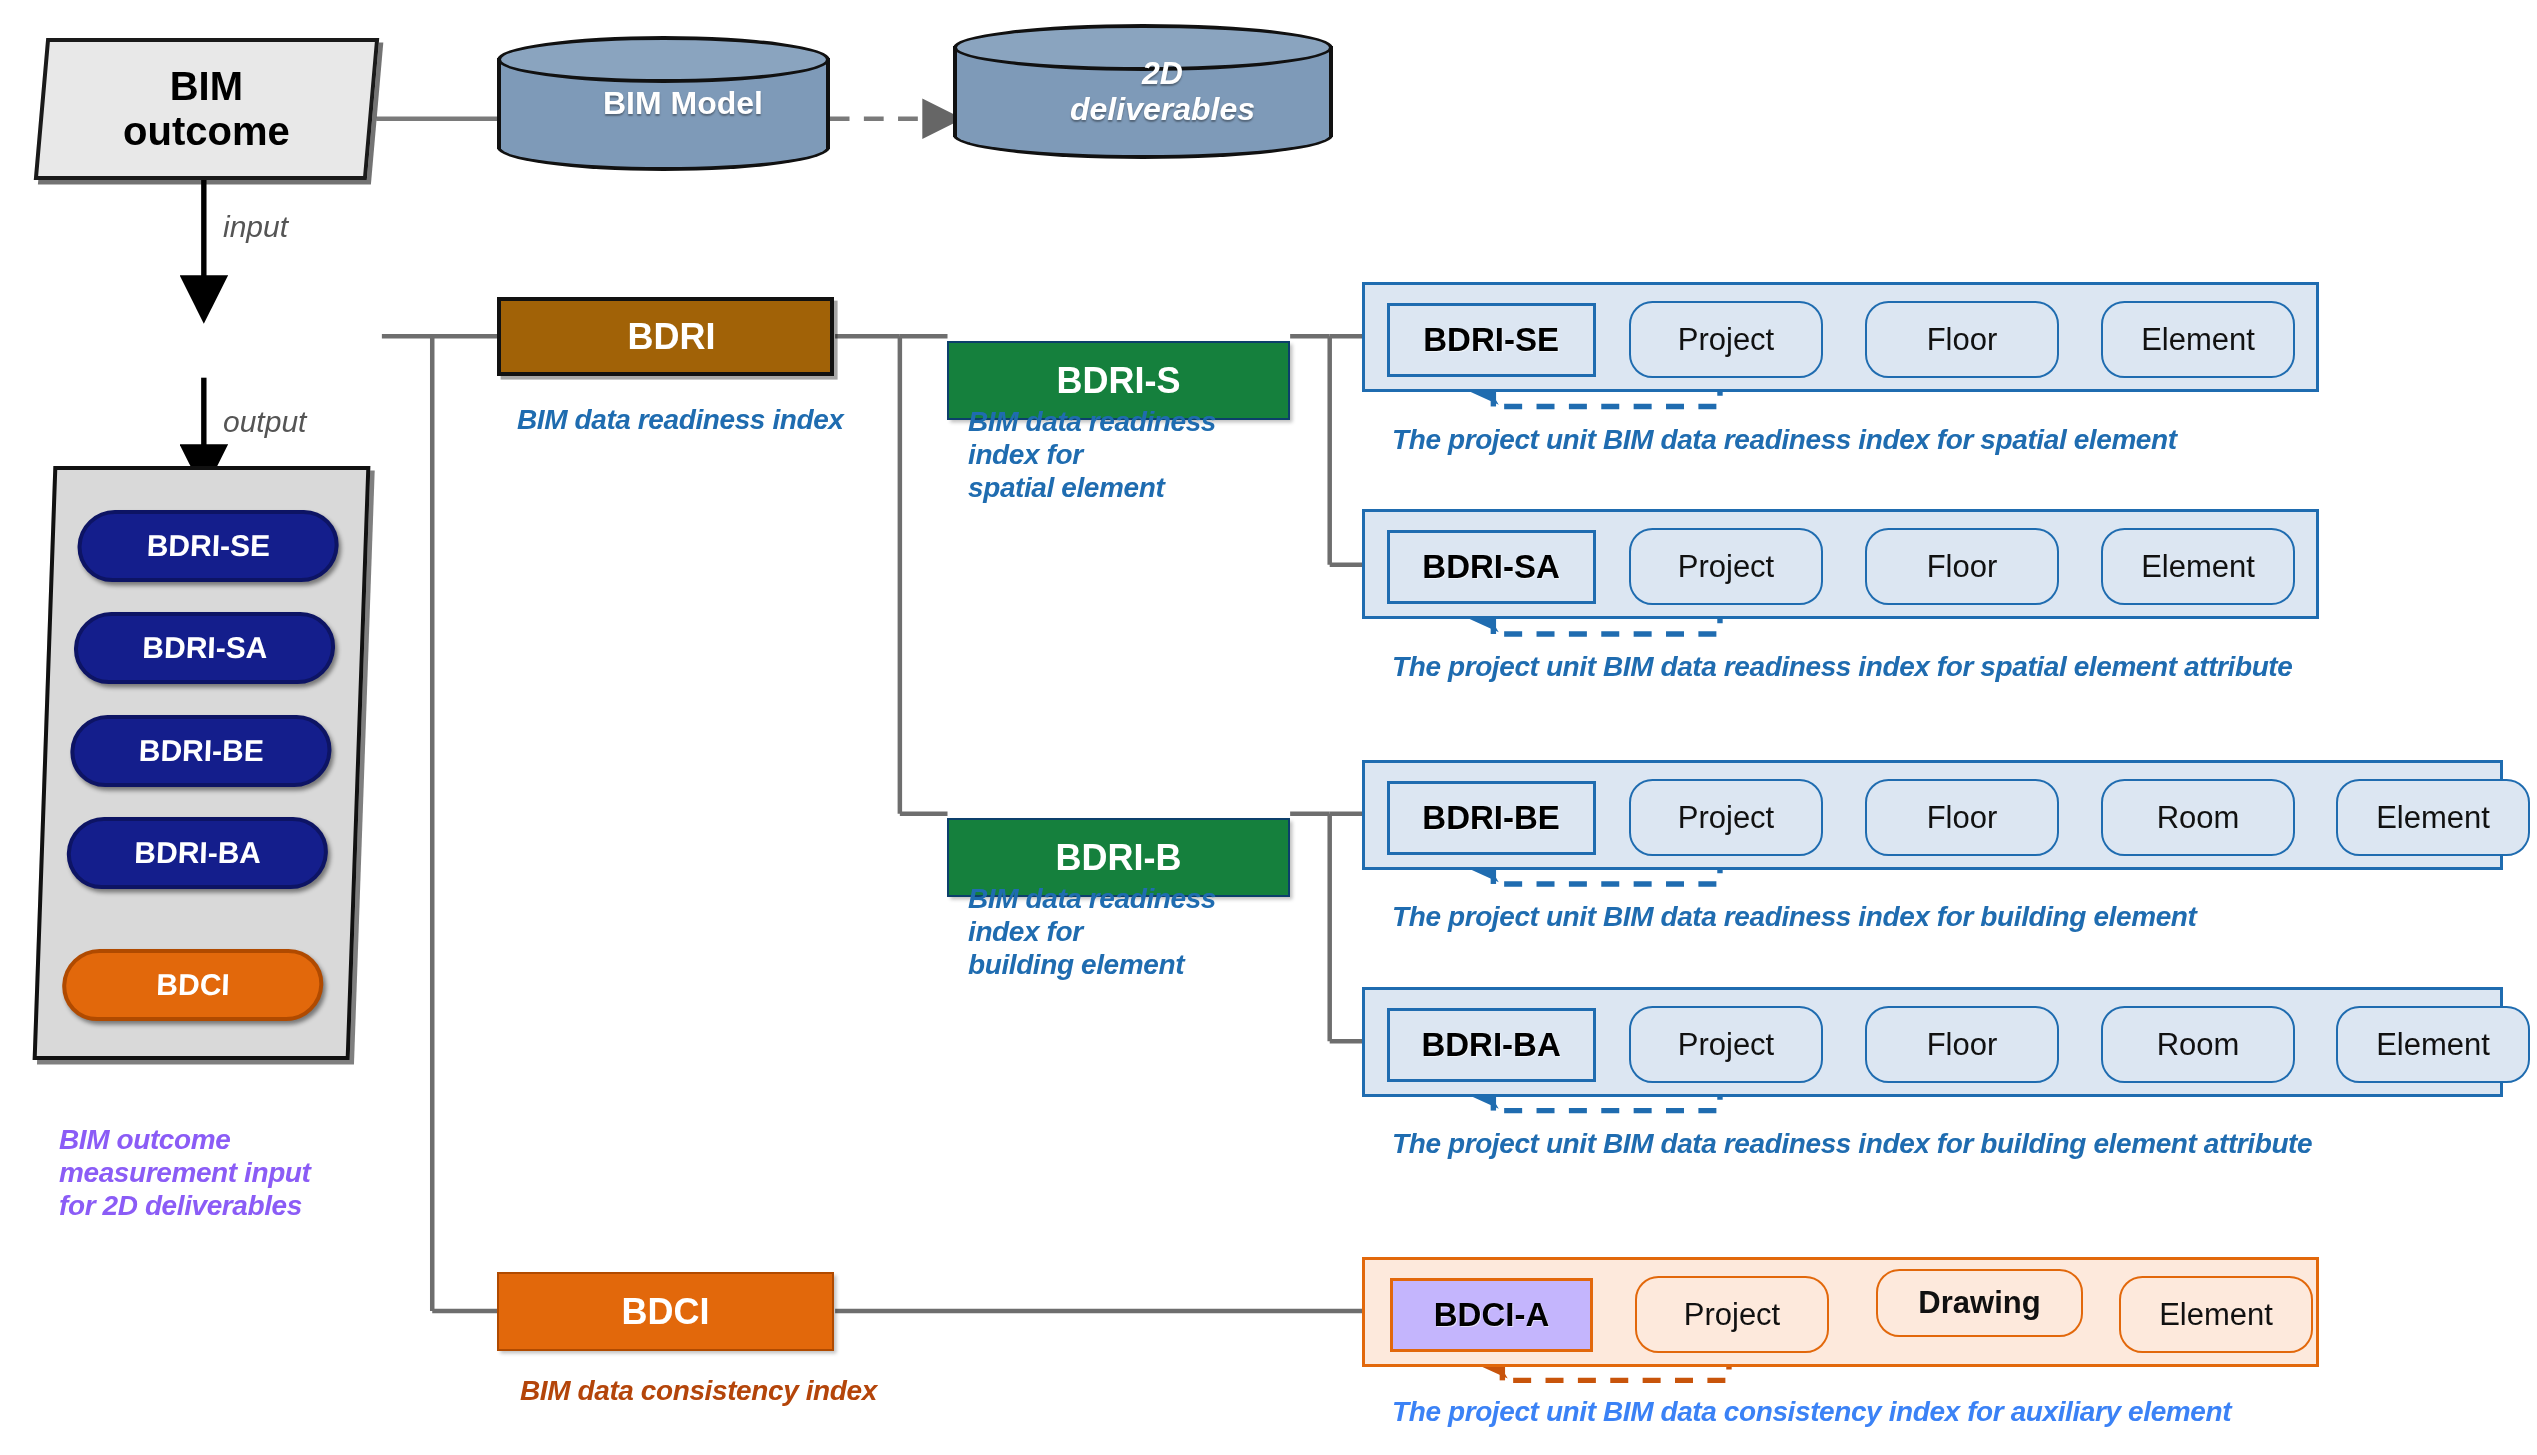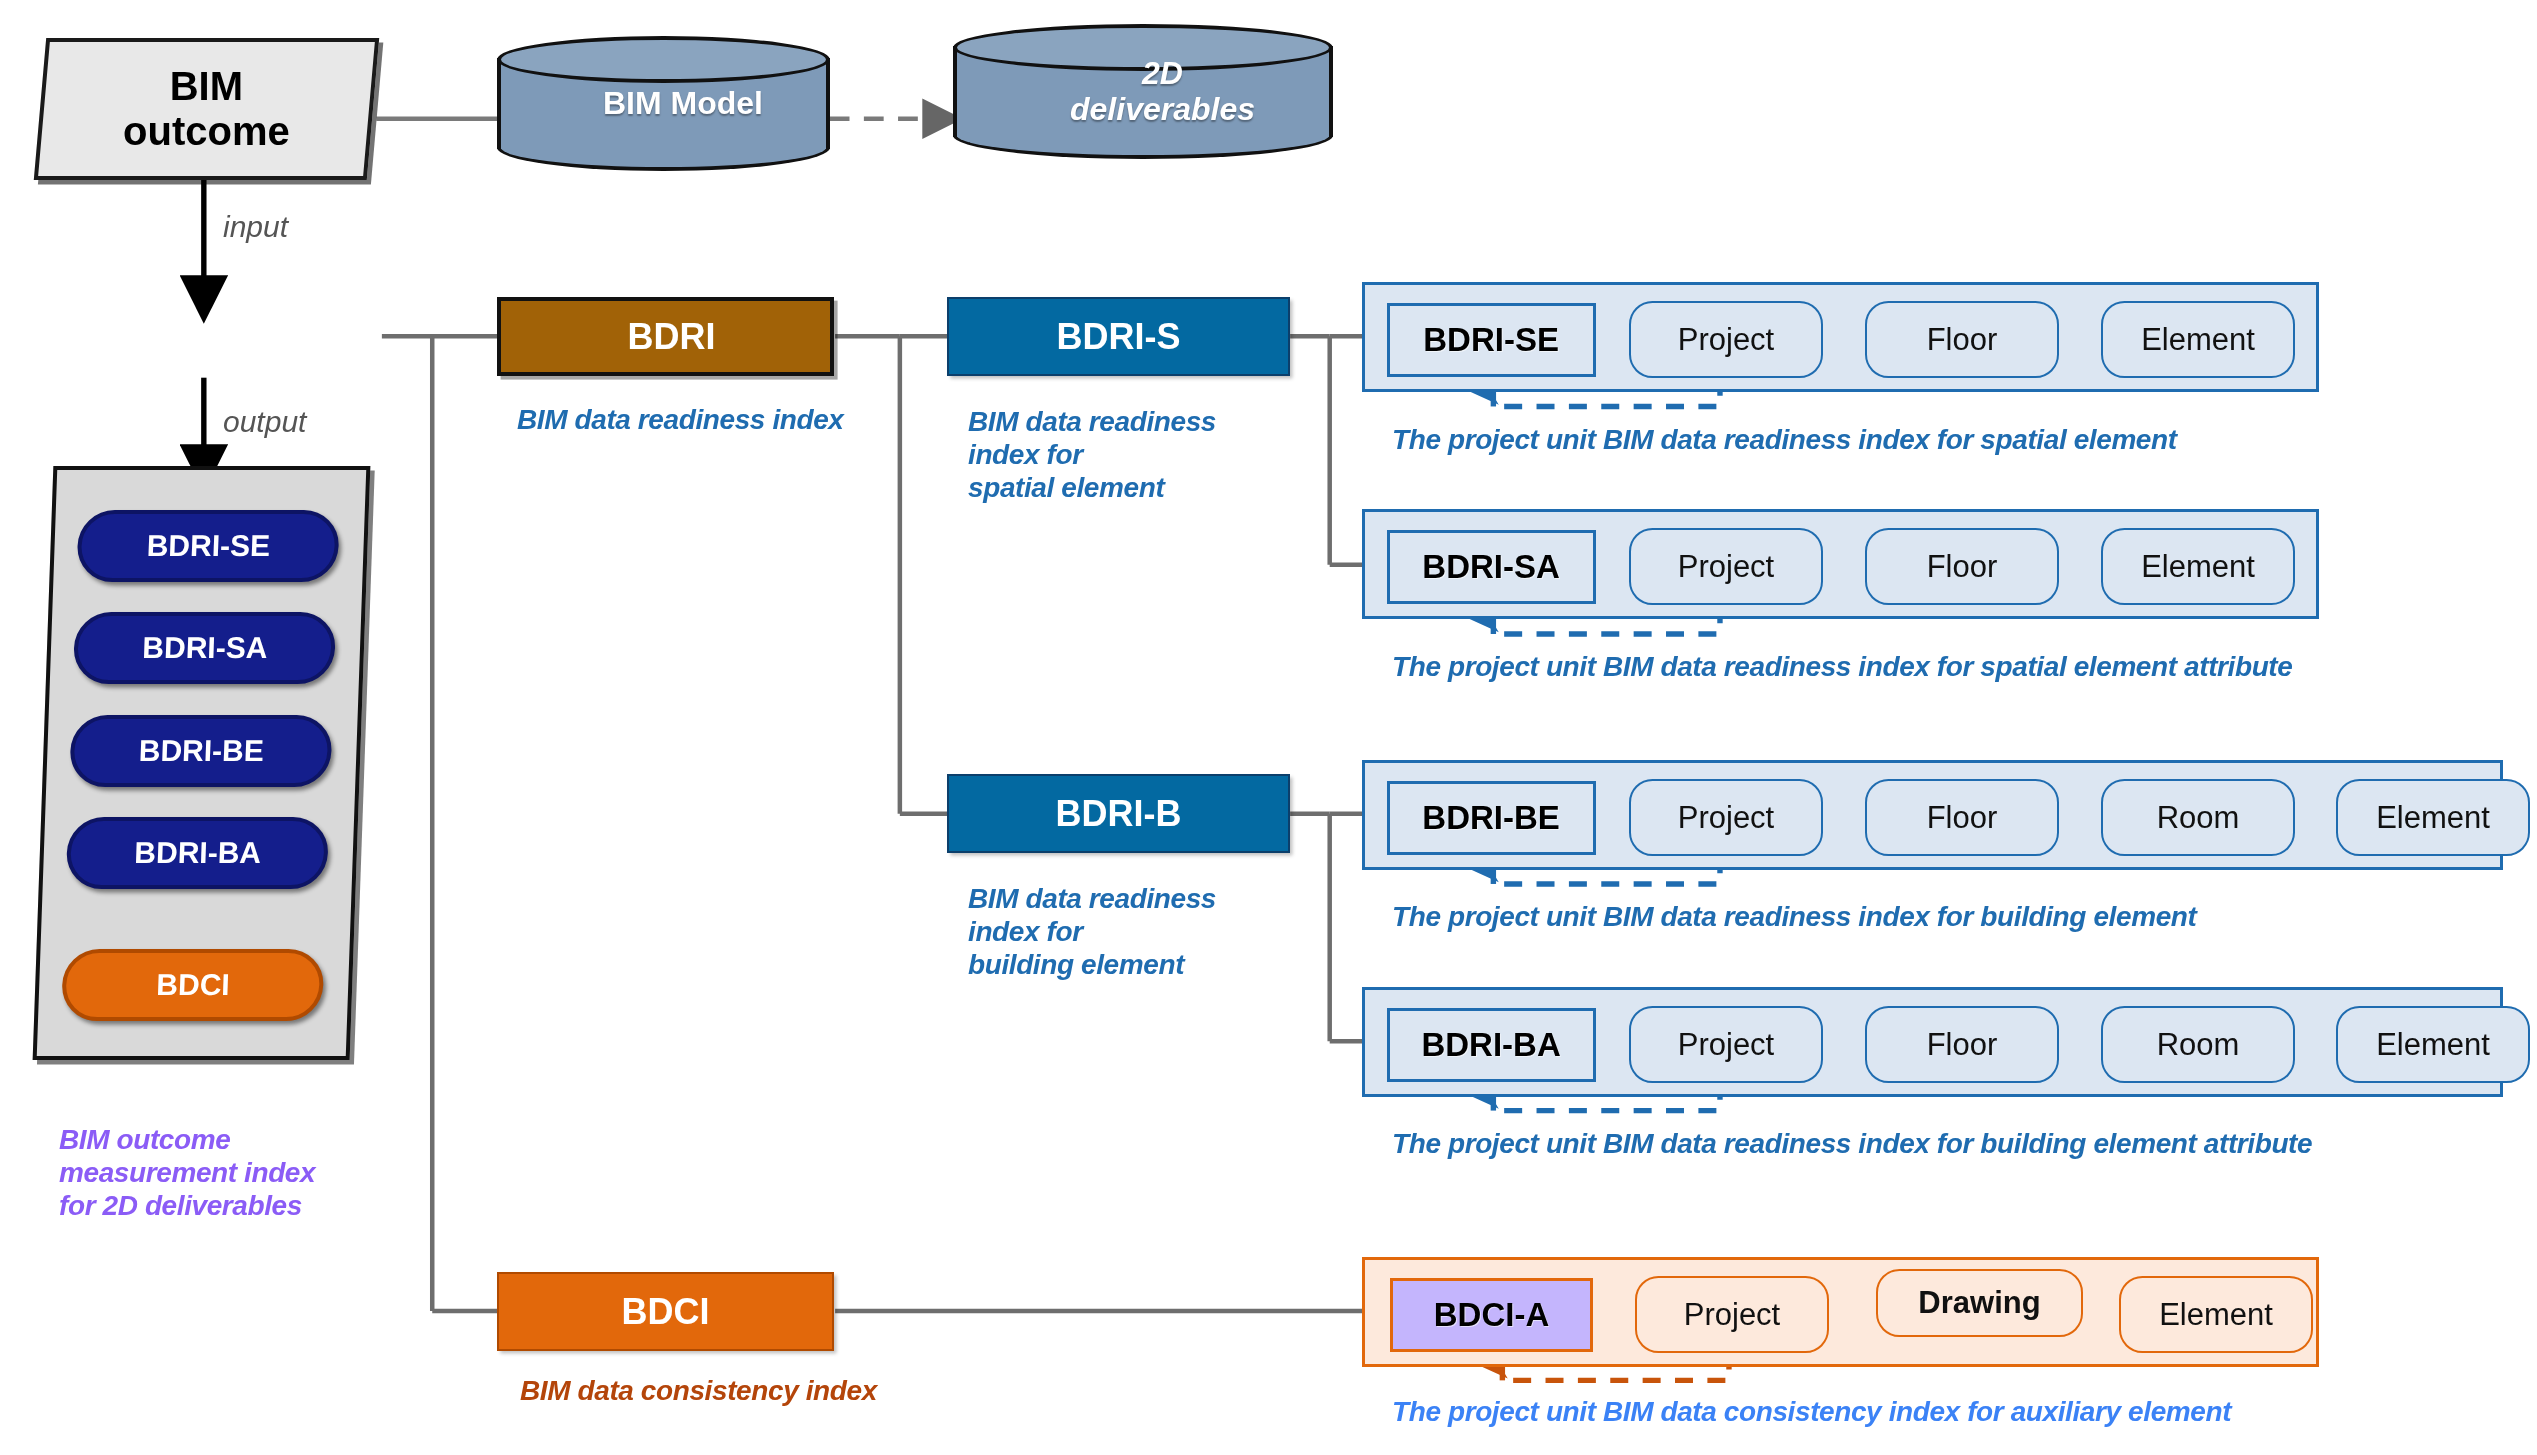--- a/index.html
+++ b/index.html
@@ -38,21 +38,21 @@
           box-shadow:4.5px 4.5px 0 rgba(0,0,0,.5);}
   .pill{position:absolute;border-radius:899px;display:flex;align-items:center;justify-content:center;
         color:#fff;font-weight:bold;font-size:30px;box-shadow:2.7px 3.6px 4.5px rgba(0,0,0,.45);
         box-sizing:border-box;}
   .pill-navy{background:#141e8c;border:4.5px solid #0d1464;}
   .pill-orange{background:#e2680b;border:4.5px solid #b04a00;}
 
   
   .lvlbox{display:flex;align-items:center;justify-content:center;color:#fff;font-weight:bold;font-size:36px;box-sizing:border-box;}
   .navy{background:#a16207;border:4.5px solid #111;box-shadow:3.6px 3.6px 0 rgba(0,0,0,.35);padding-left:12px;}
-  .steel{background:#0369a1;border:2.7px solid #0c3f6b;box-shadow:2.7px 2.7px 3.6px rgba(0,0,0,.25);}
+  .steel{background:#15803d;border:2.7px solid #0c3f6b;box-shadow:2.7px 2.7px 3.6px rgba(0,0,0,.25);margin-top:44px;}
   .orange{background:#e2680b;border:2.7px solid #b04a00;box-shadow:2.7px 2.7px 3.6px rgba(0,0,0,.25);}
 
   
   .rowbox{background:#dce6f2;border:3.6px solid #1f6cb0;box-sizing:border-box;}
   .rowbox.or{background:#fde9dc;border-color:#e2680b;}
   .tagbox{position:absolute;background:#dce6f2;border:3.6px solid #1f6cb0;display:flex;align-items:center;justify-content:center;
           font-weight:bold;font-size:33px;color:#000;box-sizing:border-box;text-shadow:0.9px 0.9px 0 rgba(255,255,255,.6);}
   .tagbox.or{background:#c4b5fd;border-color:#e2680b;}
   .node{position:absolute;background:#dce6f2;border:2.7px solid #1f6cb0;border-radius:23.4px;
         display:flex;align-items:center;justify-content:center;font-size:31px;color:#111;box-sizing:border-box;}
@@ -194,21 +194,21 @@
     <div class="pill pill-navy" style="left:23.4px;top:347px;width:261px;height:72px;">
       <span>BDRI-BA</span>
     </div>
     <div class="pill pill-orange" style="left:23.4px;top:479px;width:261px;height:72px;">
       <span>BDCI</span>
     </div>
   </div>
 
   <div class="abs cap" style="left:59px;top:1123px;width:324px;font-size:28px;color:#8b5cf6;">
     <div>BIM outcome</div>
-    <div>measurement index</div>
+    <div>measurement input</div>
     <div>for 2D deliverables</div>
   </div>
 
   <div class="abs lvlbox navy" style="left:497px;top:297px;width:337px;height:79px;">
     <span>BDRI</span>
   </div>
   <div class="abs cap" style="left:517px;top:403px;width:423px;font-size:28px;color:#1f6cb0;">BIM data readiness index</div>
 
   <div class="abs lvlbox orange" style="left:497px;top:1272px;width:337px;height:79px;">
     <span>BDCI</span>

